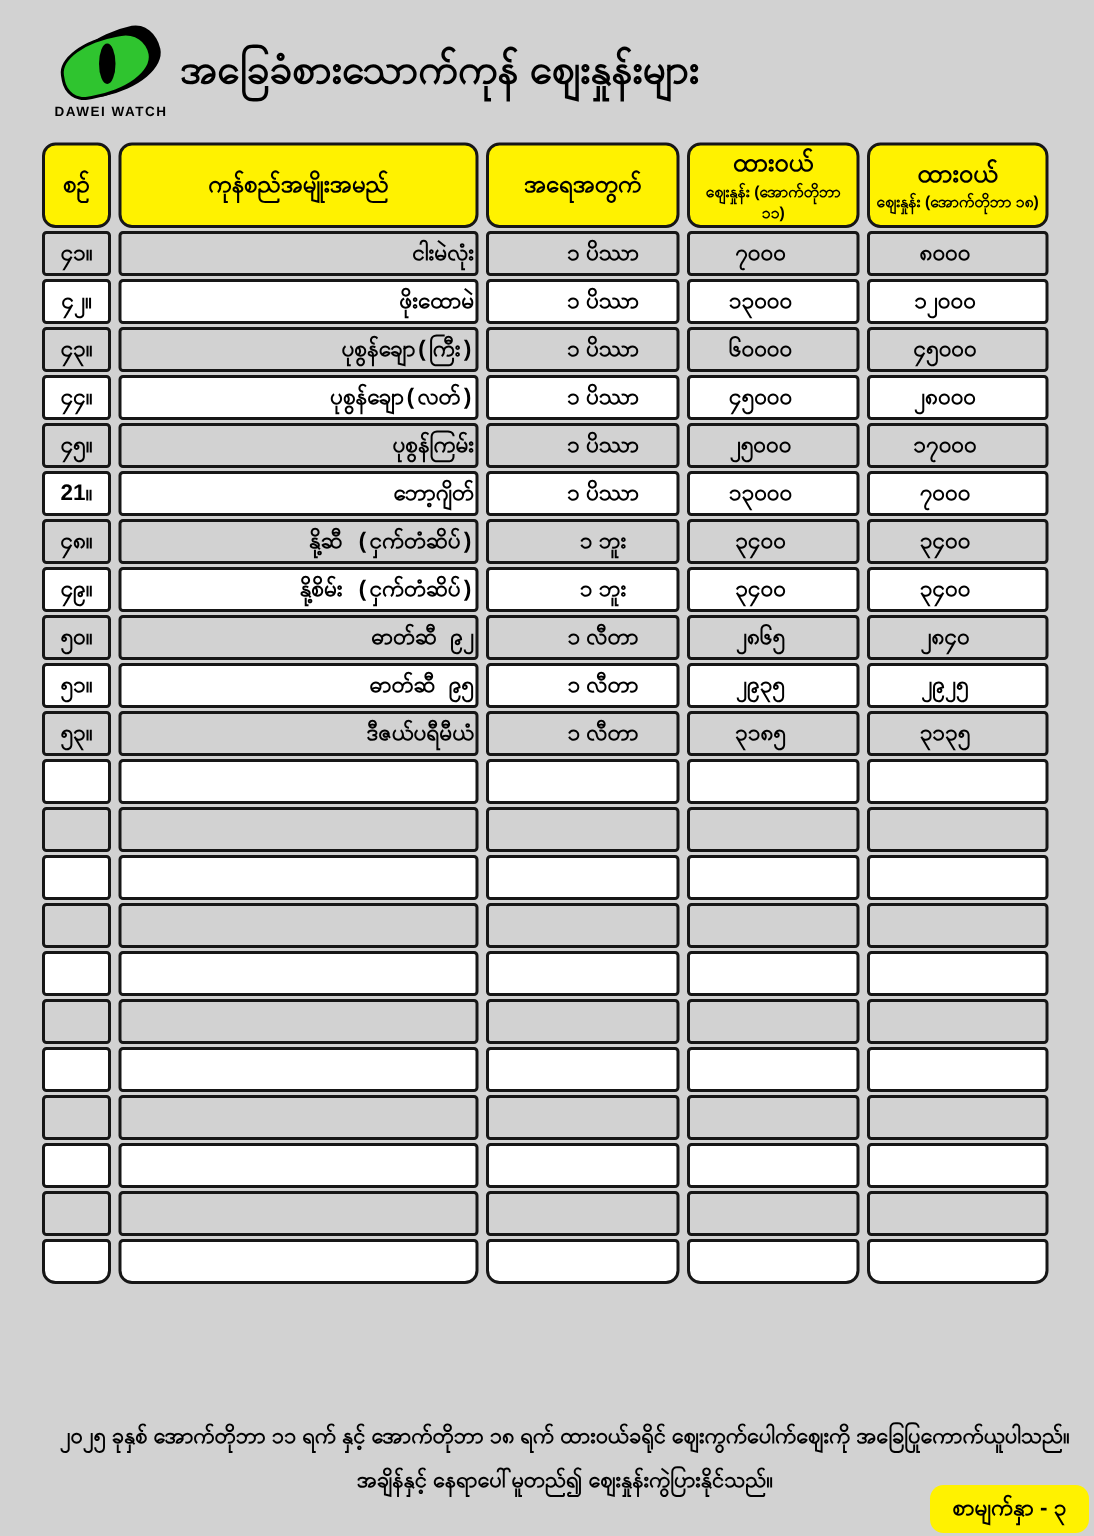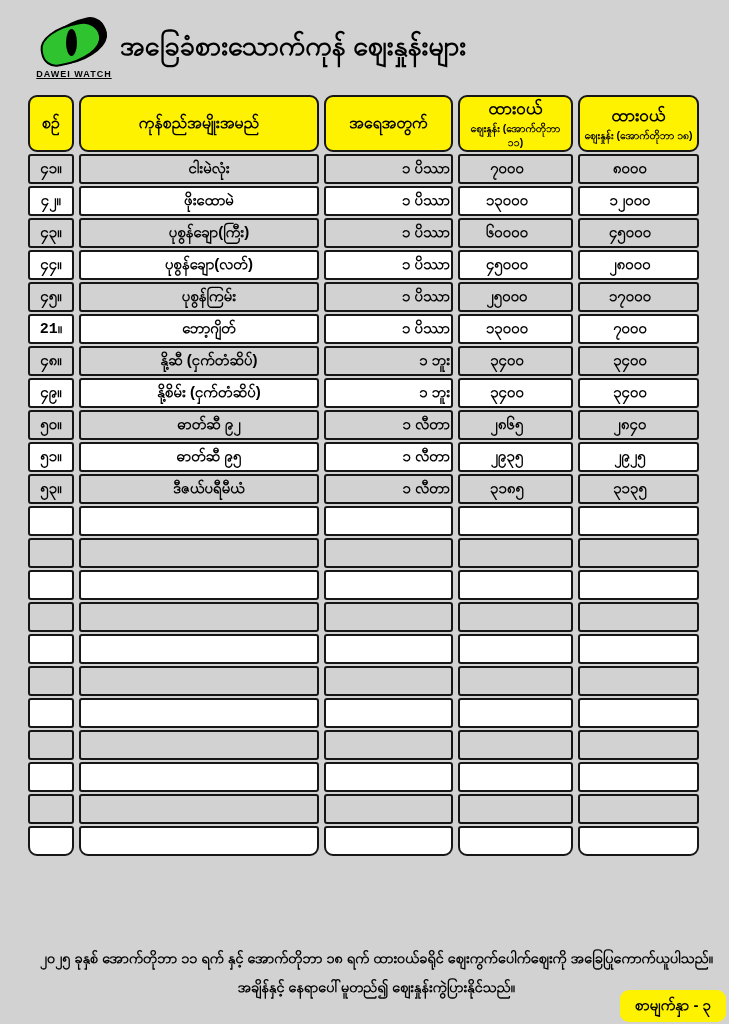--- a/index.html
+++ b/index.html
@@ -11,39 +11,39 @@
   }
   
   .logo{position:absolute;left:32px;top:20px;width:84px;text-align:center;}
   .eye{position:relative;width:72px;height:46px;margin:0 auto;}
   .eye-black{position:absolute;left:8px;top:0;width:62px;height:42px;background:#000;
     border-radius:75% 25% 70% 30% / 60% 45% 55% 40%;transform:rotate(-12deg);}
   .eye-green{position:absolute;left:2px;top:4px;width:62px;height:40px;background:#2FC42F;
     border:2px solid #000;box-sizing:border-box;
     border-radius:70% 30% 75% 25% / 55% 45% 60% 40%;transform:rotate(-10deg);}
   .pupil{position:absolute;left:28px;top:9px;width:11px;height:27px;background:#000;border-radius:50%;}
-  .brand-text{margin-top:3px;font-size:9px;font-weight:bold;letter-spacing:1px;text-decoration:underline;}
+  .brand-text{margin-top:3px;font-size:9px;font-weight:bold;letter-spacing:1px;}
   .title{position:absolute;top:28px;left:120px;right:10px;text-align:left;
     font-size:27px;font-weight:bold;}
   
   table.price{position:absolute;left:23px;top:93px;border-collapse:separate;border-spacing:5px 2px;table-layout:fixed;}
   col.w-serial{width:46px;} col.w-name{width:240px;} col.w-qty{width:129px;}
   col.w-p1{width:115px;} col.w-p2{width:121px;}
   th,td{border:2px solid #161616;box-sizing:border-box;overflow:hidden;}
   th{background:#FFF200;height:57px;border-radius:9px;font-weight:bold;vertical-align:middle;
      text-align:center;font-size:16px;padding:0 2px;}
   th .h-title{font-size:17px;line-height:20px;}
   th .h-sub{font-size:10.5px;line-height:14px;margin-top:2px;}
   td{height:30px;border-radius:3px;font-size:15px;font-weight:600;vertical-align:middle;}
   tbody tr:nth-child(odd) td{background:#D2D2D2;}
   tbody tr:nth-child(even) td{background:#FFFFFF;}
   tbody tr:last-child td{border-radius:3px 3px 9px 9px;}
-  td.c-serial{text-align:center;font-family:Liberation Mono, monospace;}
-  td.c-name{text-align:center;padding-left:21px;}
-  td.c-qty{text-align:right;padding-left:28px;}
+  td.c-serial{text-align:center;}
+  td.c-name{text-align:right;padding-left:21px;font-family:Liberation Mono, monospace;}
+  td.c-qty{text-align:center;padding-left:28px;}
   td.c-price{text-align:center;padding-right:18px;}
   
   .footer{position:absolute;top:944px;left:12px;width:100%;text-align:center;
     font-size:14.5px;font-weight:bold;line-height:29px;}
   .page-badge{position:absolute;right:3px;top:990px;background:#FFF200;
     border-radius:9px;padding:5px 15px;font-size:15px;font-weight:bold;margin-left:40px;}
 </style>
 </head>
 <body>
 

